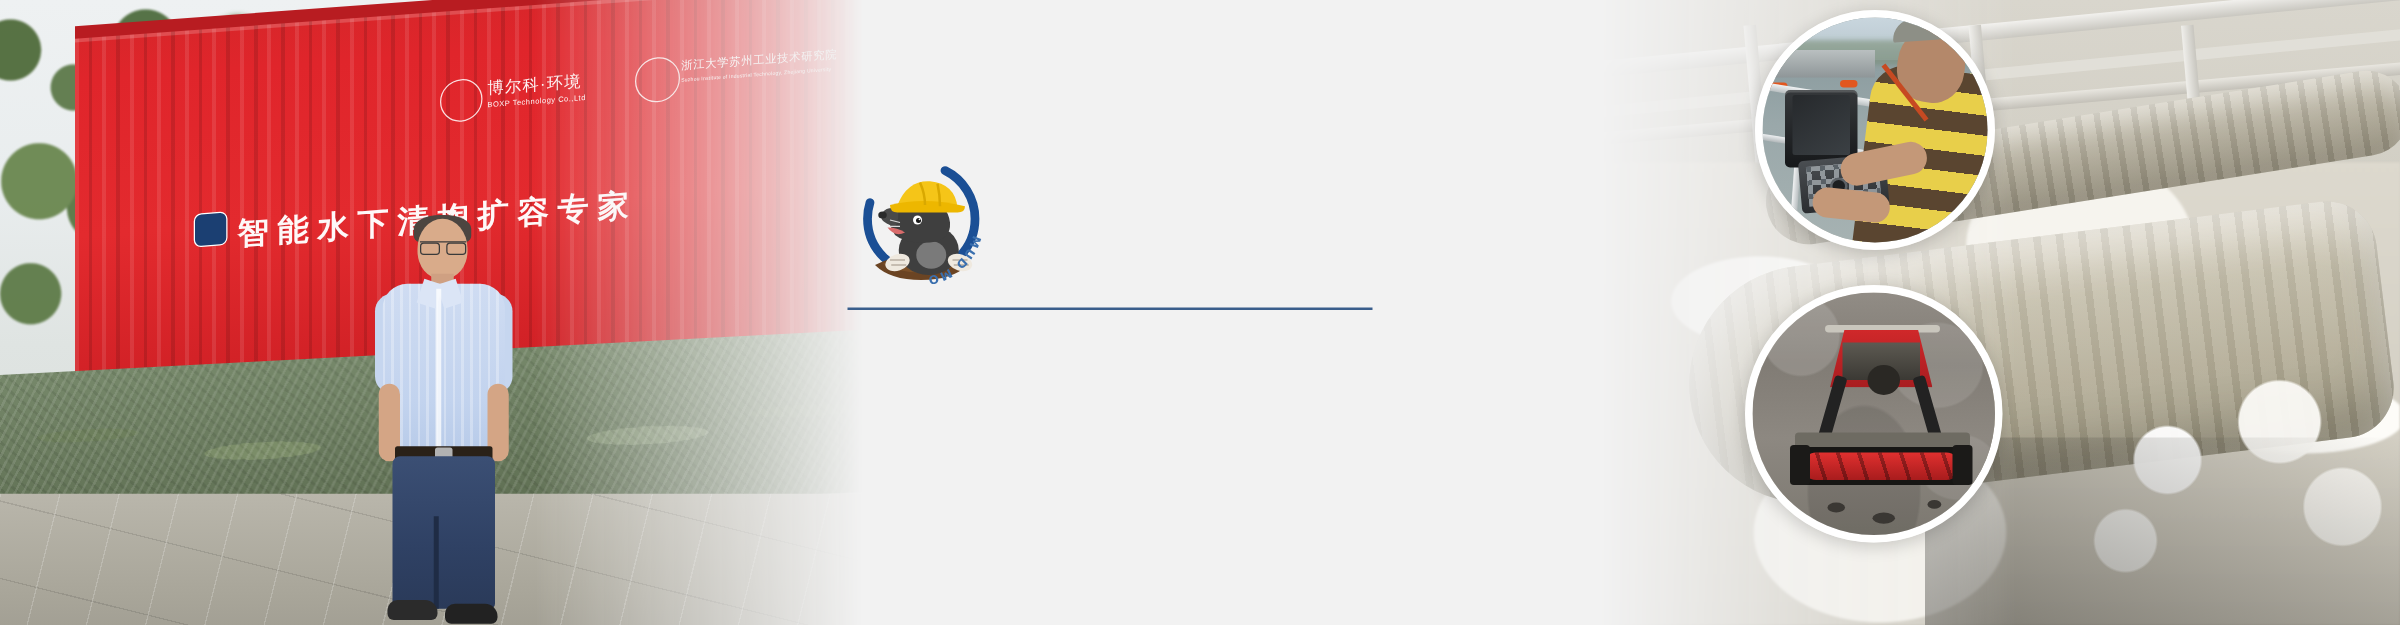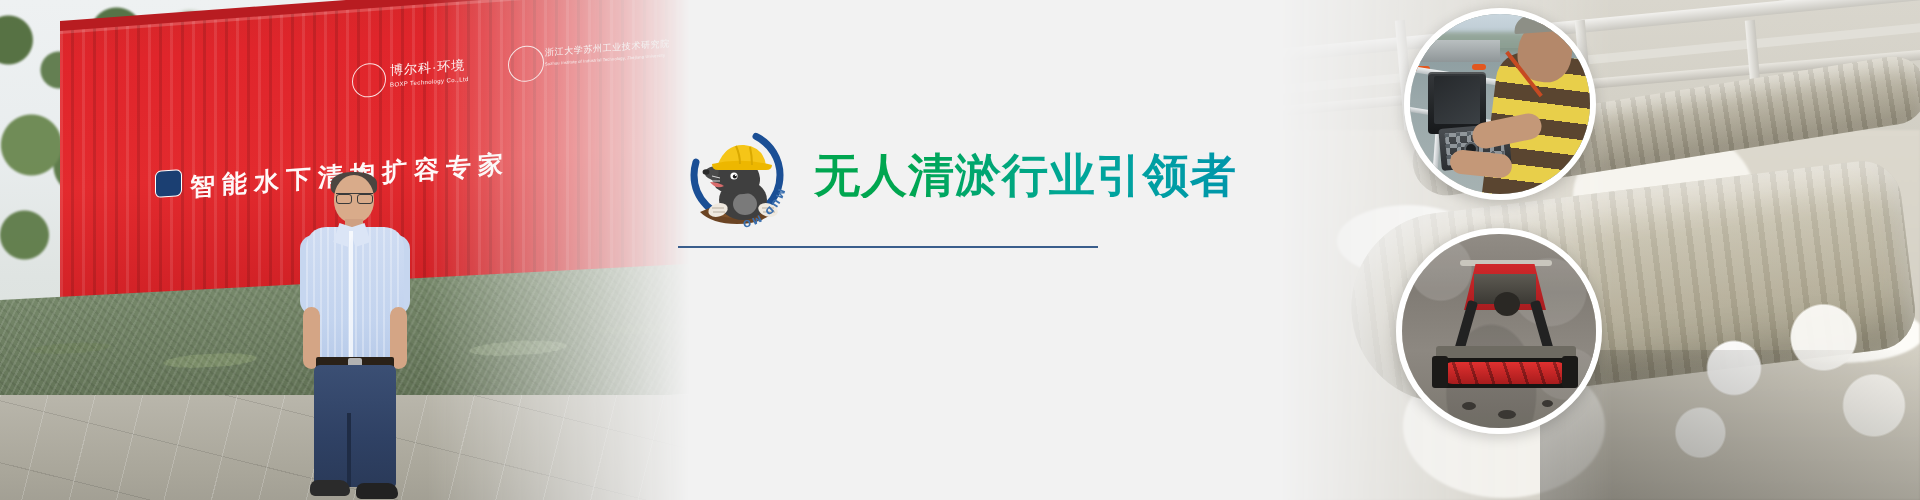--- a/index.html
+++ b/index.html
@@ -458,19 +458,18 @@
           <path d="M 30 44 Q 58 37 90 45 Q 90 50 84 50 L 36 50 Q 30 50 30 44 Z" fill="#edb700"></path>
           <path d="M 54 26 Q 58 35 58 44" stroke="#d9a800" stroke-width="2" fill="none"></path>
           <path d="M 68 27 Q 70 36 70 45" stroke="#d9a800" stroke-width="2" fill="none"></path>
 
           <text font-family="DejaVu Sans, Liberation Sans, sans-serif" font-size="9.5" font-weight="700" fill="#3a6fae" letter-spacing="1.2">
             <textPath href="#arcpath" startOffset="2">MUD MOLE</textPath>
           </text>
         </svg>
       </div>
 
-      <div class="headline">无人清淤行业引领者</div>
     </div>
 
     <div class="divider"></div>
   </div>
 
 </div>
 
 </body></html>

